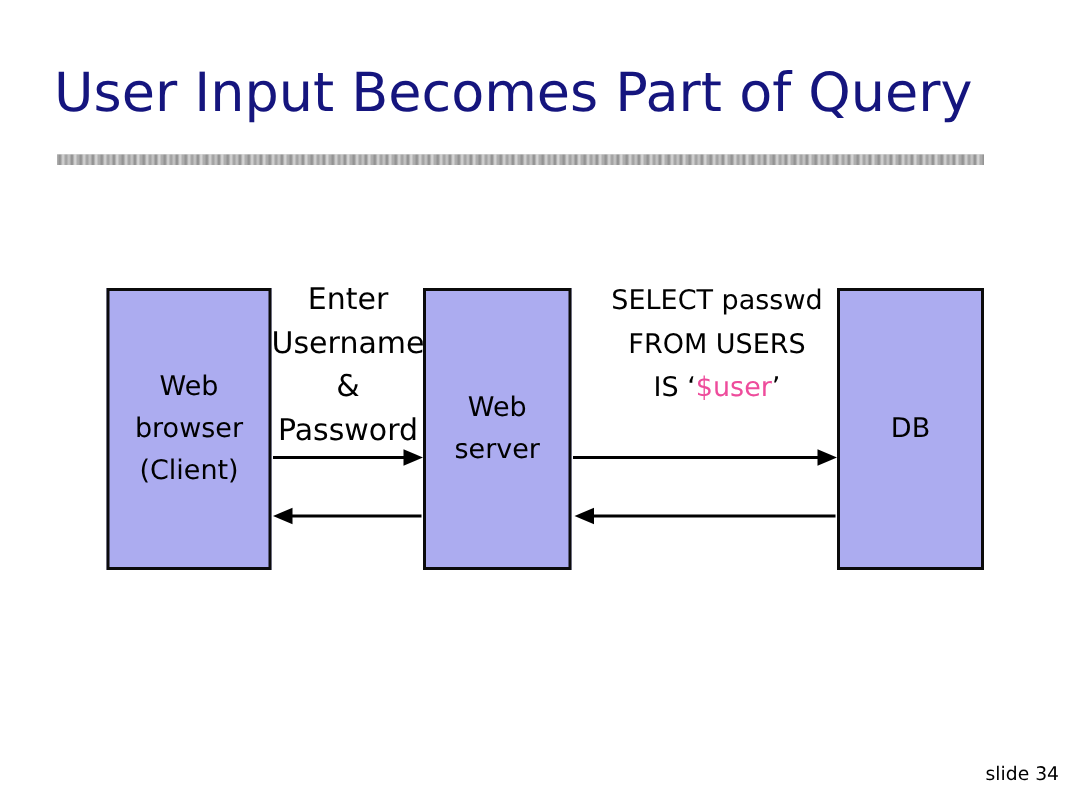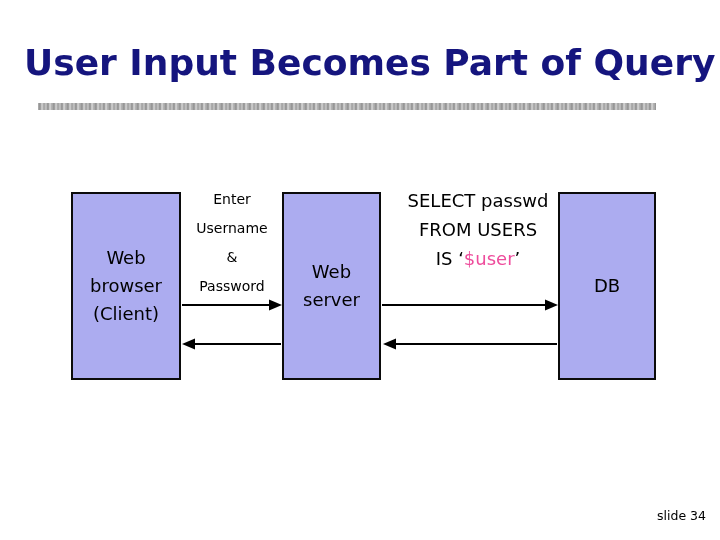--- a/index.html
+++ b/index.html
@@ -9,24 +9,24 @@
     font-family: "DejaVu Sans", "Liberation Sans", sans-serif;
     overflow: hidden;
   }
   .slide {
     position: relative;
     width: 720px; height: 540px;
     background: #ffffff;
   }
   .slide-title {
     position: absolute;
-    left: 24px; top: 42px;
+    left: 36px; top: 42px;
     margin: 0;
     font-size: 36px;
-    font-weight: 700;
+    font-weight: 400;
     letter-spacing: 0px;
     color: #15157E;
     white-space: nowrap;
   }
   .title-divider {
     position: absolute;
     left: 38px; top: 103px;
     width: 618px; height: 7px;
     background-color: #bdbdbd;
     background-image:
@@ -53,21 +53,21 @@
     white-space: pre-line;
   }
   .box-browser { left: 71px;  width: 110px; }
   .box-server  { left: 282px; width: 99px;  }
   .box-db      { left: 558px; width: 98px;  }
   .credentials-label {
     position: absolute;
     left: 174px; top: 185px;
     width: 116px;
     text-align: center;
-    font-size: 14px;
+    font-size: 20px;
     line-height: 29px;
     color: #000000;
     white-space: pre-line;
   }
   .sql-query {
     position: absolute;
     left: 398px; top: 186px;
     width: 160px;
     text-align: center;
     font-size: 18px;

